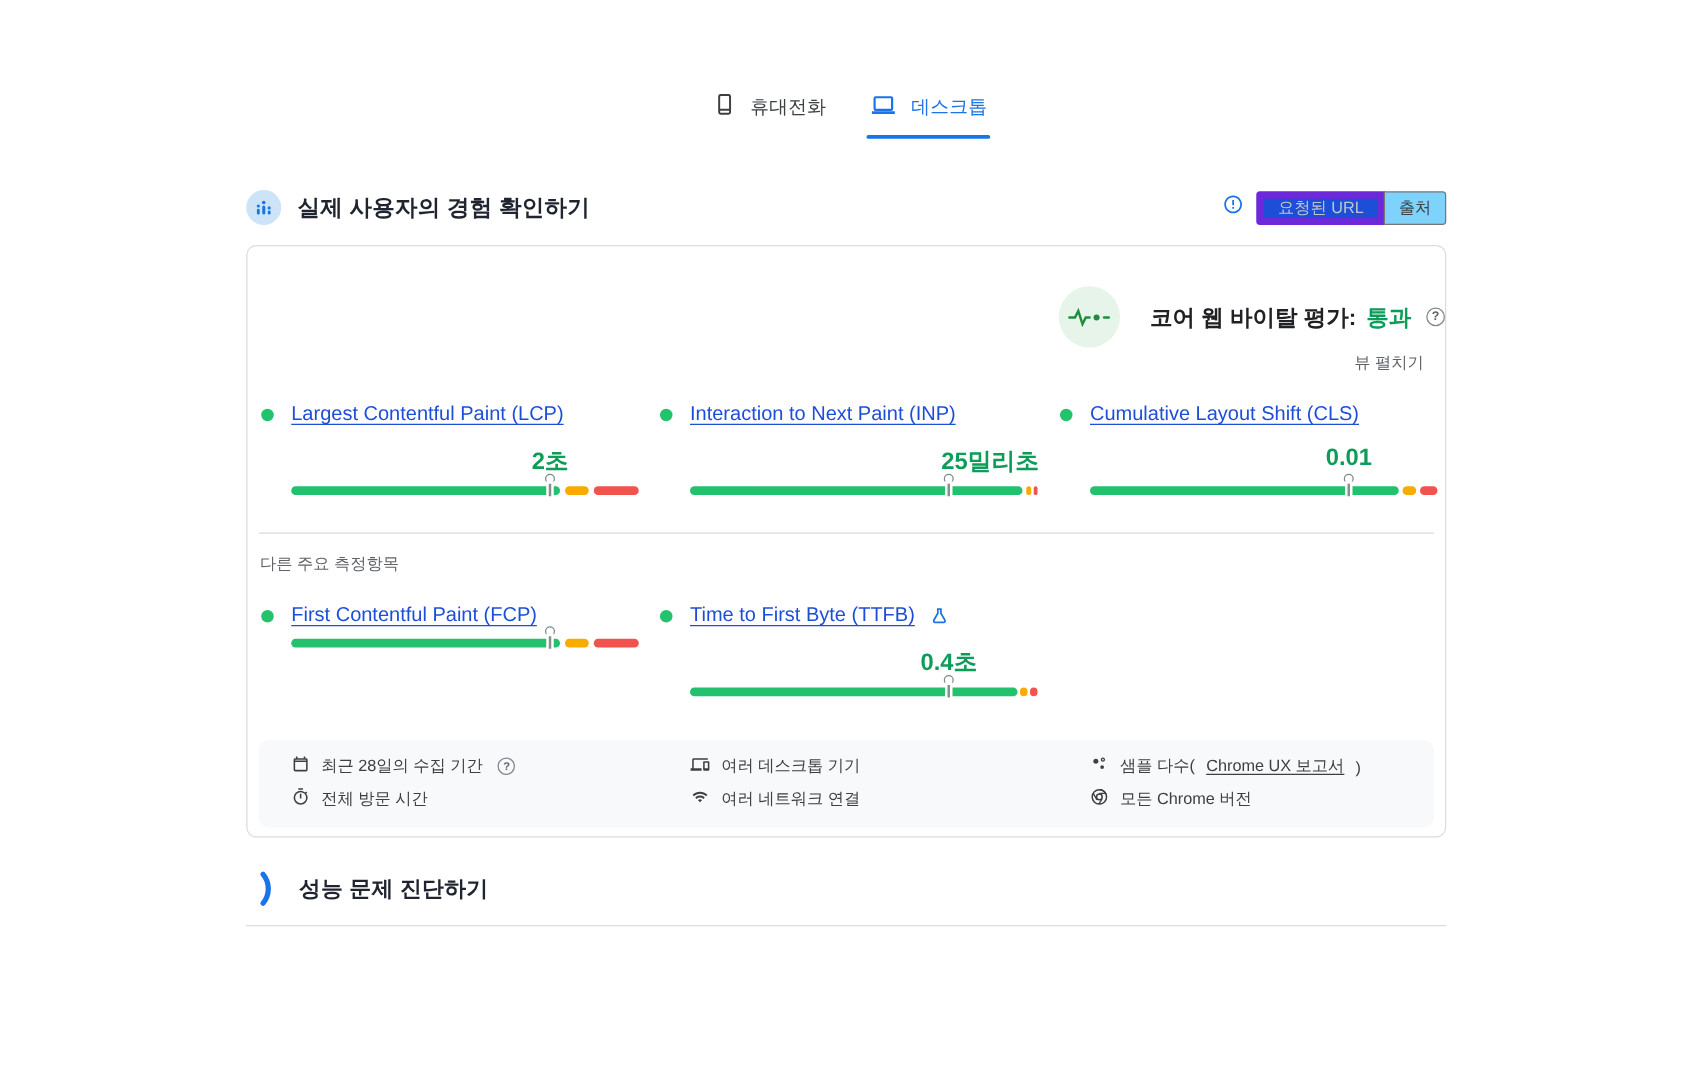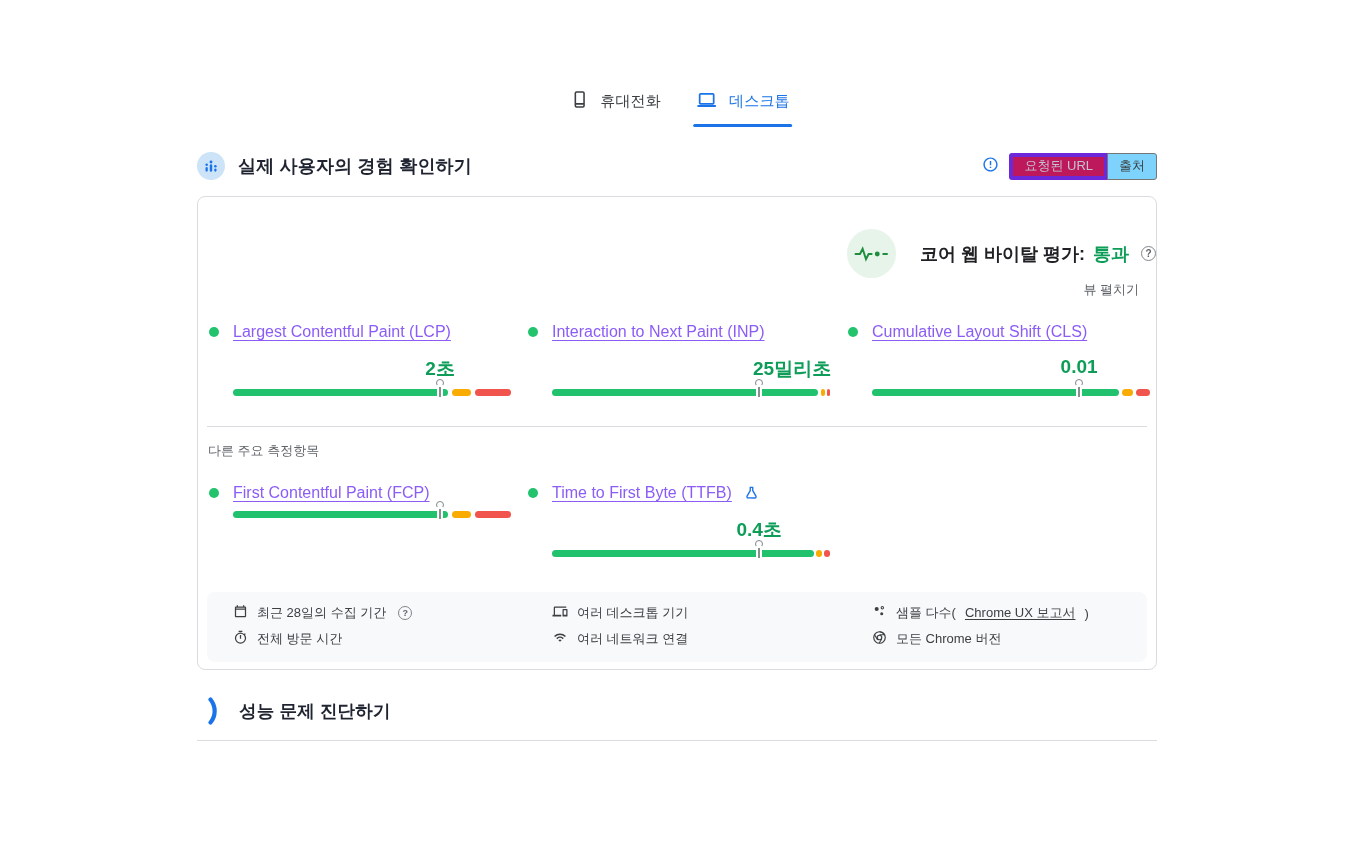--- a/index.html
+++ b/index.html
@@ -1,53 +1,53 @@
 <!DOCTYPE html>
 <html><head>
 <meta charset="utf-8">
 <style>
   * { margin:0; padding:0; box-sizing:border-box; }
   html,body { background:#fff; }
   body { font-family:"Liberation Sans","DejaVu Sans",sans-serif; color:#202124; }
   .stage { position:relative; width:1360px; height:860px; background:#fff; overflow:hidden; }
 
   
-  .tabs { position:absolute; top:88px; left:50%; transform:translateX(-50%); display:flex; gap:30px; height:39px; }
+  .tabs { position:absolute; top:72px; left:50%; transform:translateX(-50%); display:flex; gap:30px; height:39px; }
   .tab { position:relative; display:flex; align-items:center; gap:11px; padding:0 2px 12px 2px; cursor:pointer; }
   .tab-label { font-size:15px; font-weight:500; letter-spacing:.2px; }
   .tab-mobile .tab-label { color:#3c4043; }
   .tab-desktop .tab-label { color:#1a73e8; }
   .tab-underline { position:absolute; left:0; right:0; bottom:0; height:3.5px; border-radius:4px; background:#1a73e8; }
 
   
   .sec-header { position:absolute; top:146px; left:197px; width:960px; height:40px; display:flex; align-items:center; }
   .sec-avatar { width:28px; height:28px; border-radius:50%; background:#cde3f8; display:flex; align-items:center; justify-content:center; flex:0 0 auto; }
   .sec-title { margin-left:13px; font-size:18px; font-weight:700; color:#1f2430; letter-spacing:.2px; }
   .sec-right { margin-left:auto; display:flex; align-items:center; gap:10px; }
   .toggle-group { display:flex; }
-  .toggle-btn { height:27px; display:flex; align-items:center; padding:0 11px; font-size:13px; border:4px solid #6d28d9; background:#be185d; }
+  .toggle-btn { height:27px; display:flex; align-items:center; padding:0 11px; font-size:13px; border:6px solid #6d28d9; background:#1d4ed8; }
   .toggle-btn.disabled { color:#c1c5cb; border-radius:3px 0 0 3px; }
   .toggle-btn.active { color:#3c4043; border:1px solid #747775; font-weight:500; border-radius:0 3px 3px 0; margin-left:-1px; background:#7dd3fc; }
 
   
   .card { position:absolute; top:196px; left:197px; width:960px; height:474px; border:1px solid #dadce0; border-radius:8px; background:#fff; }
   .cwv-head { position:absolute; top:32px; left:0; right:0; display:flex; align-items:center; justify-content:flex-end; gap:24px; }
   .cwv-circle { width:49px; height:49px; border-radius:50%; background:#e6f4ea; display:flex; align-items:center; justify-content:center; }
   .cwv-title { font-size:18px; font-weight:700; color:#202124; display:flex; align-items:center; gap:8px; }
   .cwv-pass { color:#0e9d58; }
   .help-badge { width:15px; height:15px; border:1.4px solid #80868b; border-radius:50%; color:#5f6368; font-size:10px; font-weight:700; display:inline-flex; align-items:center; justify-content:center; margin-left:4px; cursor:pointer; }
   .expand-link { position:absolute; top:84px; right:17px; font-size:13px; color:#5f6368; cursor:pointer; }
 
   
   .metric-col { position:absolute; width:278px; }
   .row1 { top:126px; } .row2 { top:287px; }
   .col1 { left:35px; } .col2 { left:354px; } .col3 { left:674px; }
   .metric-head { position:relative; display:flex; align-items:center; gap:9px; }
   .dot { position:absolute; left:-24px; width:10px; height:10px; border-radius:50%; background:#23c26d; }
-  .metric-label { font-size:16px; color:#8b5cf6; text-decoration:underline; text-underline-offset:3px; text-decoration-thickness:1px; cursor:pointer; }
+  .metric-label { font-size:16px; color:#1d4ed8; text-decoration:underline; text-underline-offset:3px; text-decoration-thickness:1px; cursor:pointer; }
   .metric-value-row { position:relative; height:24px; margin-top:15px; }
   .metric-value { position:absolute; transform:translateX(-50%); font-size:19px; font-weight:700; color:#0e9d58; white-space:nowrap; }
   .metric-bar { position:relative; height:7px; margin-top:9px; }
   .seg { position:absolute; top:0; height:7px; border-radius:3.5px; }
   .bar-marker { position:absolute; top:-10px; width:8px; height:8px; background:#fff; border:1.5px solid #80868b; border-radius:50%; transform:translateX(-50%); }
   .bar-marker::after { content:""; position:absolute; left:50%; top:7px; transform:translateX(-50%); width:2px; height:10px; background:#87918c; box-shadow:0 0 0 2px #fff; }
 
   .card-divider { position:absolute; top:229px; left:9px; right:9px; height:1px; background:#dadce0; }
   .other-label { position:absolute; top:245px; left:10px; font-size:13px; color:#5f6368; }
 

